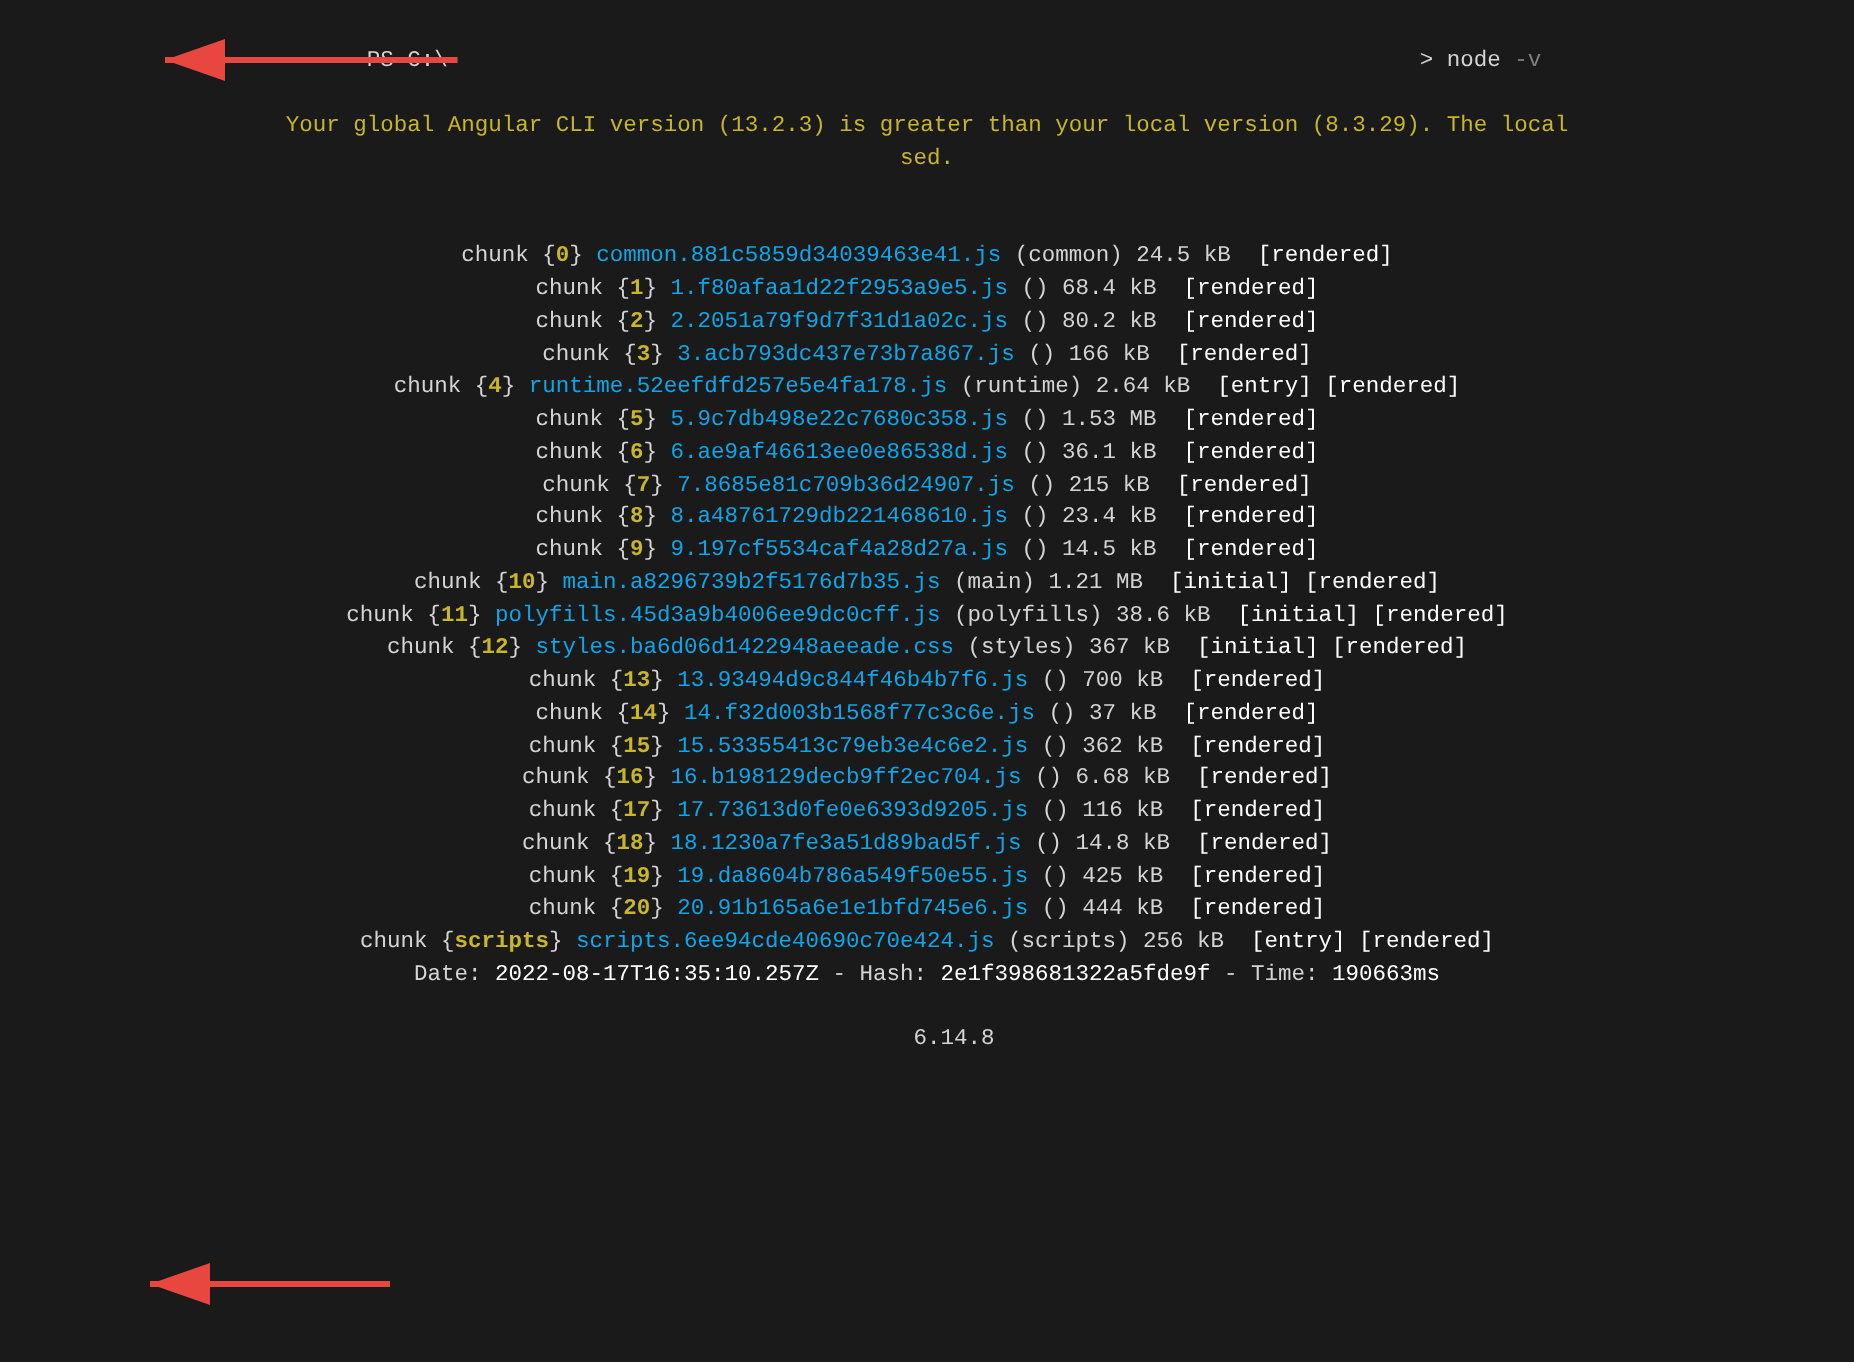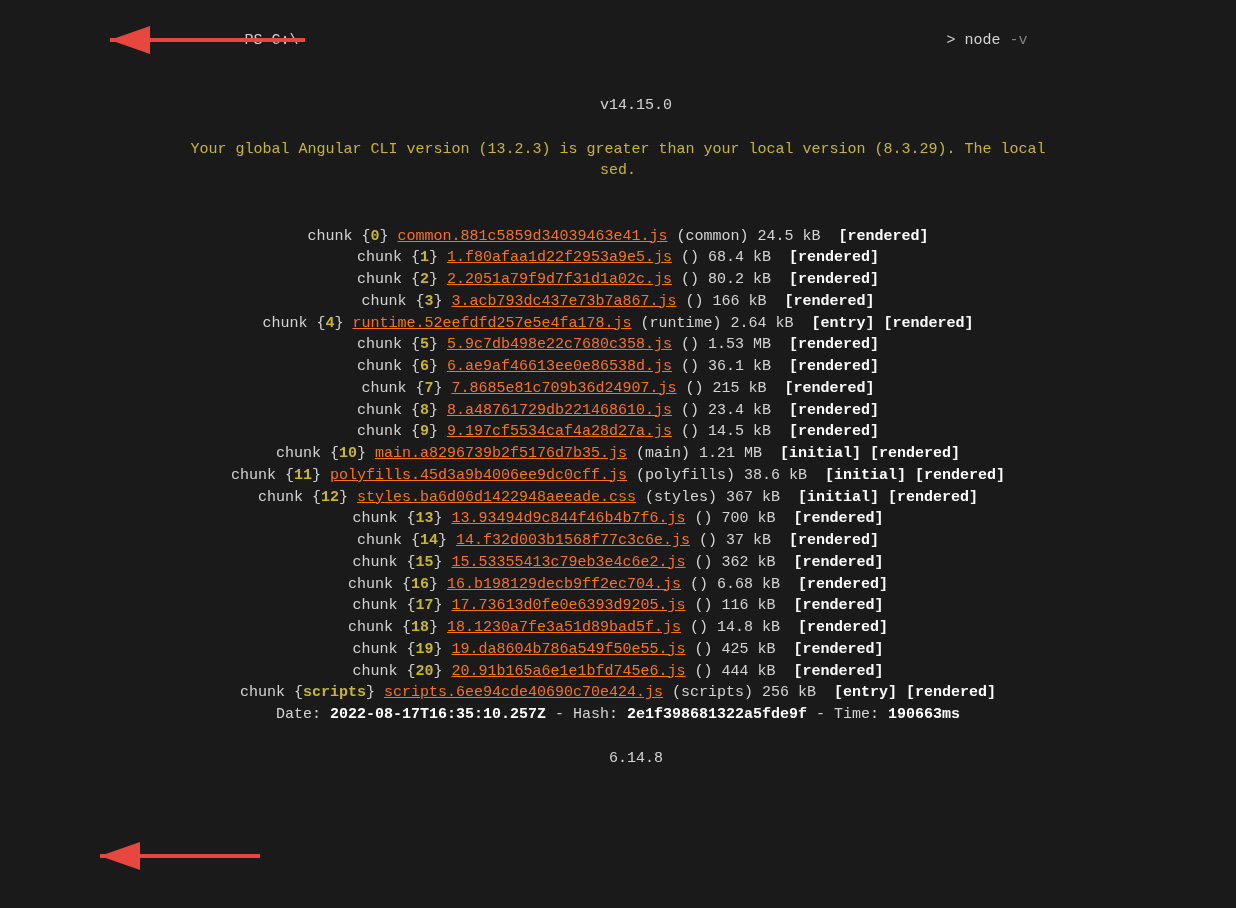--- a/index.html
+++ b/index.html
@@ -21,43 +21,40 @@
       position: relative;
     }
     .line {
       white-space: pre;
       line-height: 1.45;
       padding: 0 8px;
       text-align: center;
     }
     .white { color: #d4d4d4; }
     .yellow { color: #c8b628; }
-    .green { color: #f97316; text-decoration: underline; }
-    .bold-white { color: #ffffff; font-weight: bold; }
+    .green { color: #0ea5e9; }
+    .bold-white { color: #ffffff; font-weight: normal; }
     .bold-yellow { color: #c8b628; font-weight: bold; }
     .cmd-flag { color: #808080; }
     @keyframes blink {
       50% { opacity: 0; }
     }
     svg.arrow {
       overflow: visible;
     }
   </style>
 </head>
 <body>
 
 <div class="terminal">
 
   <div class="line">
     <span class="white">PS C:\</span><span class="white">                                                                        </span><span class="white">&gt; </span><span class="white">node</span><span class="cmd-flag"> -v</span>
   </div>
 
-  <div class="line">
-    <span class="white">v14.15.0</span>
-  </div>
 
 
   <div class="line yellow">Your global Angular CLI version (13.2.3) is greater than your local version (8.3.29). The local</div>
   <div class="line yellow">sed.</div>
   <div class="line">&nbsp;</div>
   <div class="line">&nbsp;</div>
 
   <div class="line"><span class="white">chunk {</span><span class="bold-yellow">0</span><span class="white">} </span><span class="green">common.881c5859d34039463e41.js</span><span class="white"> (common) 24.5 kB  </span><span class="bold-white">[rendered]</span></div>
   <div class="line"><span class="white">chunk {</span><span class="bold-yellow">1</span><span class="white">} </span><span class="green">1.f80afaa1d22f2953a9e5.js</span><span class="white"> () 68.4 kB  </span><span class="bold-white">[rendered]</span></div>
   <div class="line"><span class="white">chunk {</span><span class="bold-yellow">2</span><span class="white">} </span><span class="green">2.2051a79f9d7f31d1a02c.js</span><span class="white"> () 80.2 kB  </span><span class="bold-white">[rendered]</span></div>

